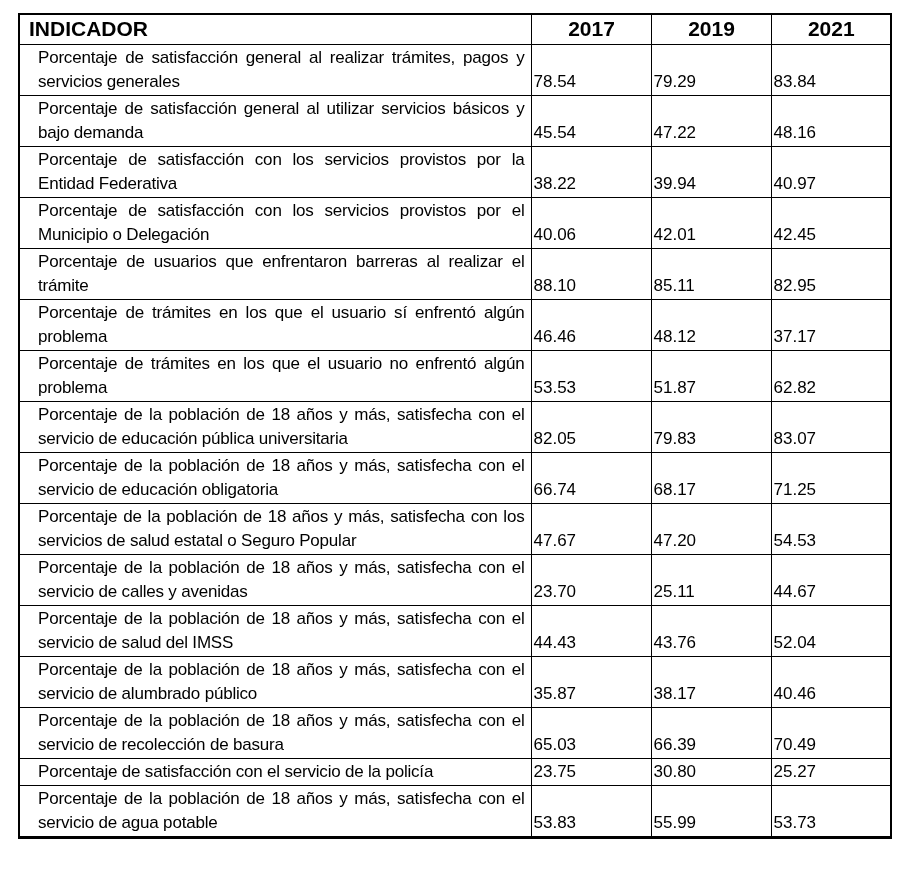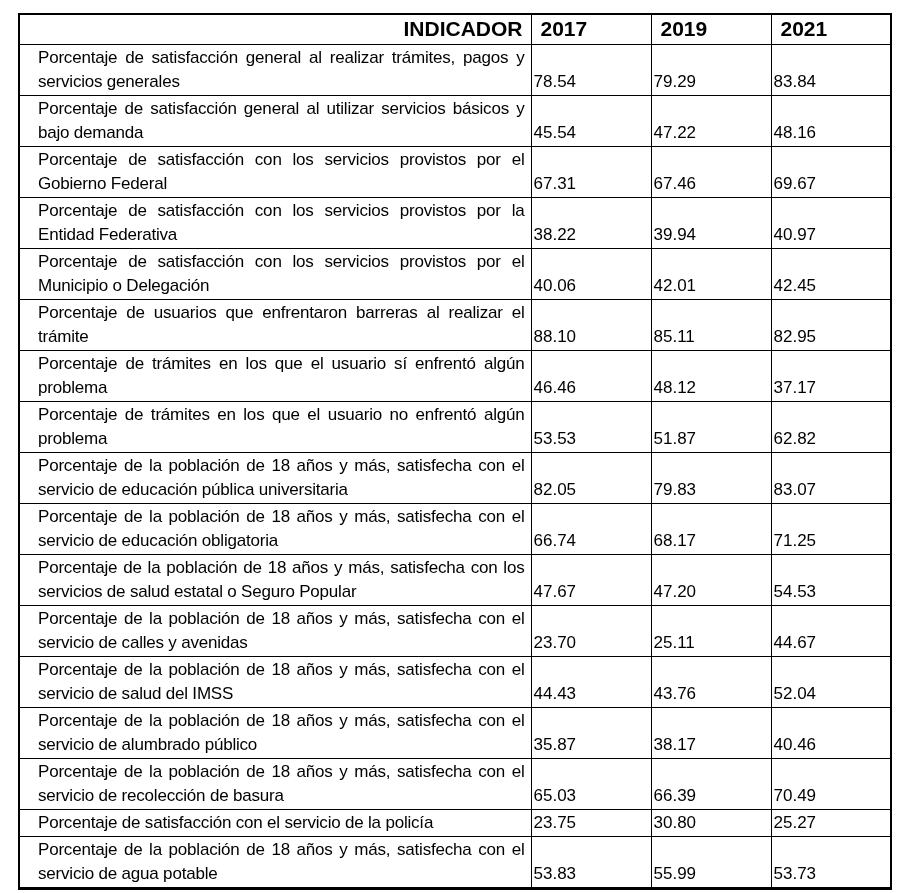--- a/index.html
+++ b/index.html
@@ -32,22 +32,22 @@
     border-bottom-width: 3px;
   }
   col.c-label { width: 512px; }
   col.c-year  { width: 120px; }
   th {
     font-size: 21px;
     font-weight: bold;
     padding: 2px 8px 3px 9px;
     white-space: nowrap;
   }
-  th.h-label { text-align: right; }
-  th.h-year  { text-align: left; }
+  th.h-label { text-align: left; }
+  th.h-year  { text-align: center; }
   td.label {
     font-size: 17px;
     line-height: 24px;
     letter-spacing: -0.2px;
     text-align: justify;
     vertical-align: top;
     padding: 1px 6px 1px 18px;
   }
   td.num {
     font-size: 17px;
@@ -80,26 +80,20 @@
           <td class="label">Porcentaje de satisfacción general al realizar trámites, pagos y servicios generales</td>
           <td class="num">78.54</td>
           <td class="num">79.29</td>
           <td class="num">83.84</td>
         </tr>
         <tr>
           <td class="label">Porcentaje de satisfacción general al utilizar servicios básicos y bajo demanda</td>
           <td class="num">45.54</td>
           <td class="num">47.22</td>
           <td class="num">48.16</td>
-        </tr>
-        <tr>
-          <td class="label">Porcentaje de satisfacción con los servicios provistos por el Gobierno Federal</td>
-          <td class="num">67.31</td>
-          <td class="num">67.46</td>
-          <td class="num">69.67</td>
         </tr>
         <tr>
           <td class="label">Porcentaje de satisfacción con los servicios provistos por la Entidad Federativa</td>
           <td class="num">38.22</td>
           <td class="num">39.94</td>
           <td class="num">40.97</td>
         </tr>
         <tr>
           <td class="label">Porcentaje de satisfacción con los servicios provistos por el Municipio o Delegación</td>
           <td class="num">40.06</td>

